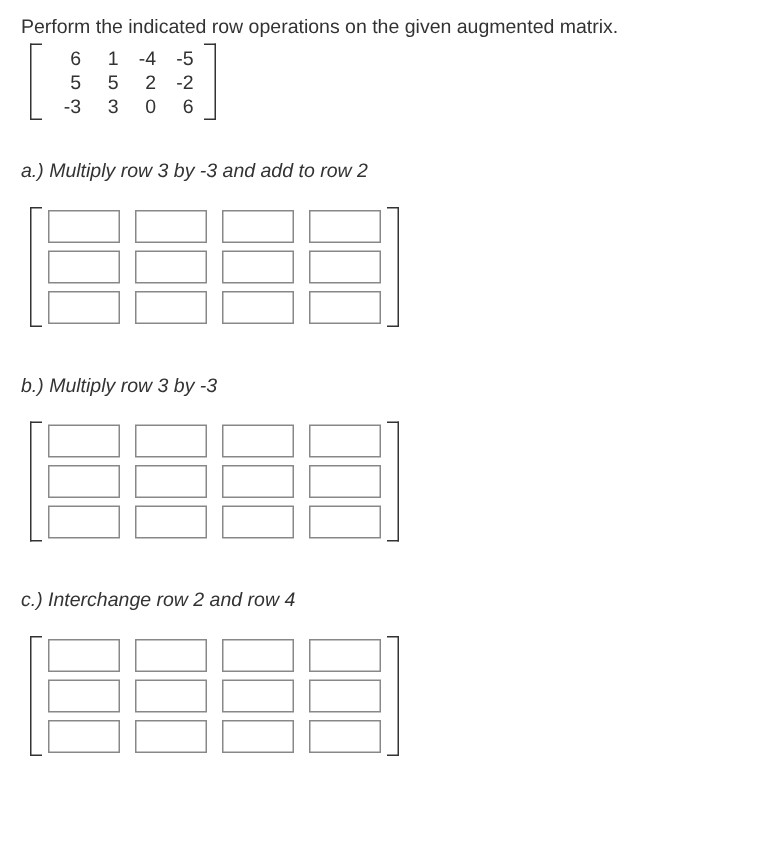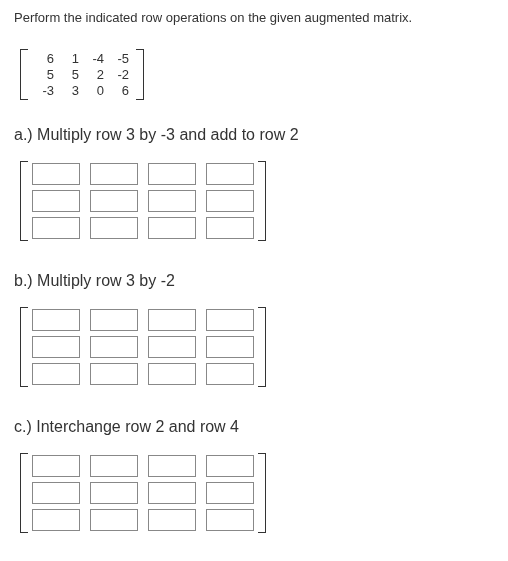--- a/index.html
+++ b/index.html
@@ -5,21 +5,21 @@
     body {
       font-family: Arial, Helvetica, sans-serif;
       font-size: 13px;
       color: #333;
       margin: 0;
       padding: 10px 14px;
       width: 508px;
       box-sizing: border-box;
     }
     .instruction {
-      margin-bottom: 24px;
+      margin-bottom: 4px;
     }
     .given-matrix {
       display: flex;
       align-items: stretch;
       margin-bottom: 26px;
       margin-left: 4px;
     }
     .matrix-rows {
       display: flex;
       flex-direction: column;
@@ -57,21 +57,22 @@
       right: 2px;
       top: 0;
       bottom: 0;
       width: 7px;
       border-right: 1.5px solid #333;
       border-top: 1.5px solid #333;
       border-bottom: 1.5px solid #333;
     }
     .part-label {
       margin: 2px 0 14px 0;
-      font-size: 16px;
+      font-size: 13px;
+      font-style: italic;
     }
     .answer-matrix {
       display: flex;
       align-items: stretch;
       margin-bottom: 28px;
       margin-left: 4px;
     }
     .answer-rows {
       display: flex;
       flex-direction: column;
@@ -166,21 +167,21 @@
     <div class="answer-row">
       <input class="answer-input" style="">
       <input class="answer-input" style="">
       <input class="answer-input" style="">
       <input class="answer-input" style="">
     </div>
   </div>
   <div class="abr"></div>
 </div>
 
-<div class="part-label">b.) Multiply row 3 by -2</div>
+<div class="part-label">b.) Multiply row 3 by -3</div>
 <div class="answer-matrix">
   <div class="abl"></div>
   <div class="answer-rows">
     <div class="answer-row">
       <input class="answer-input" style="">
       <input class="answer-input" style="">
       <input class="answer-input" style="">
       <input class="answer-input" style="">
     </div>
     <div class="answer-row">

